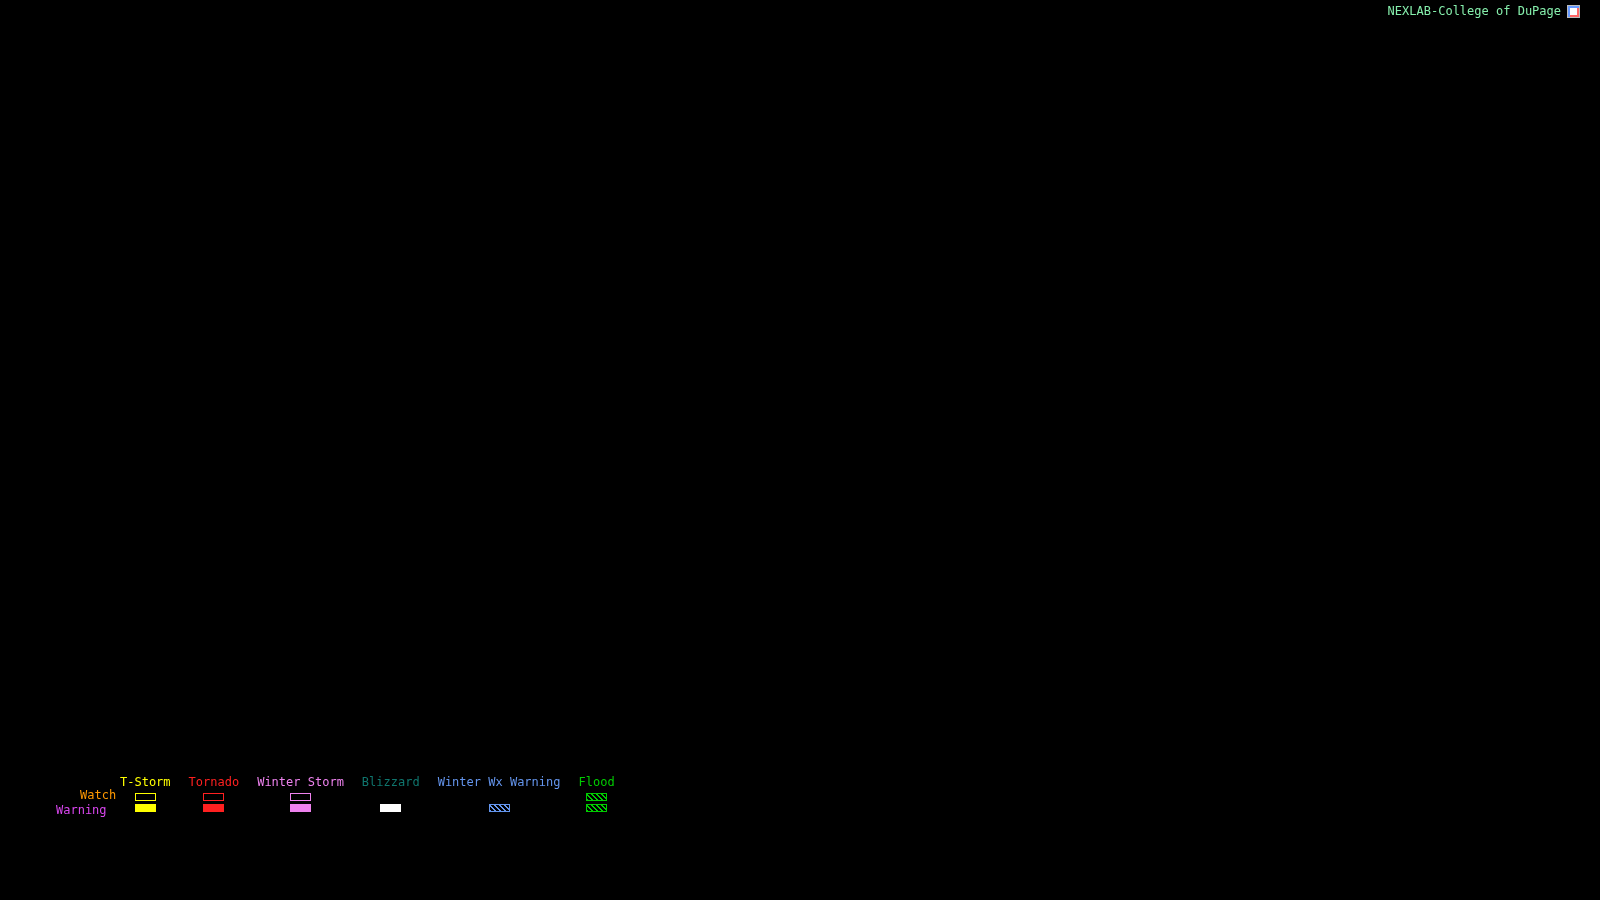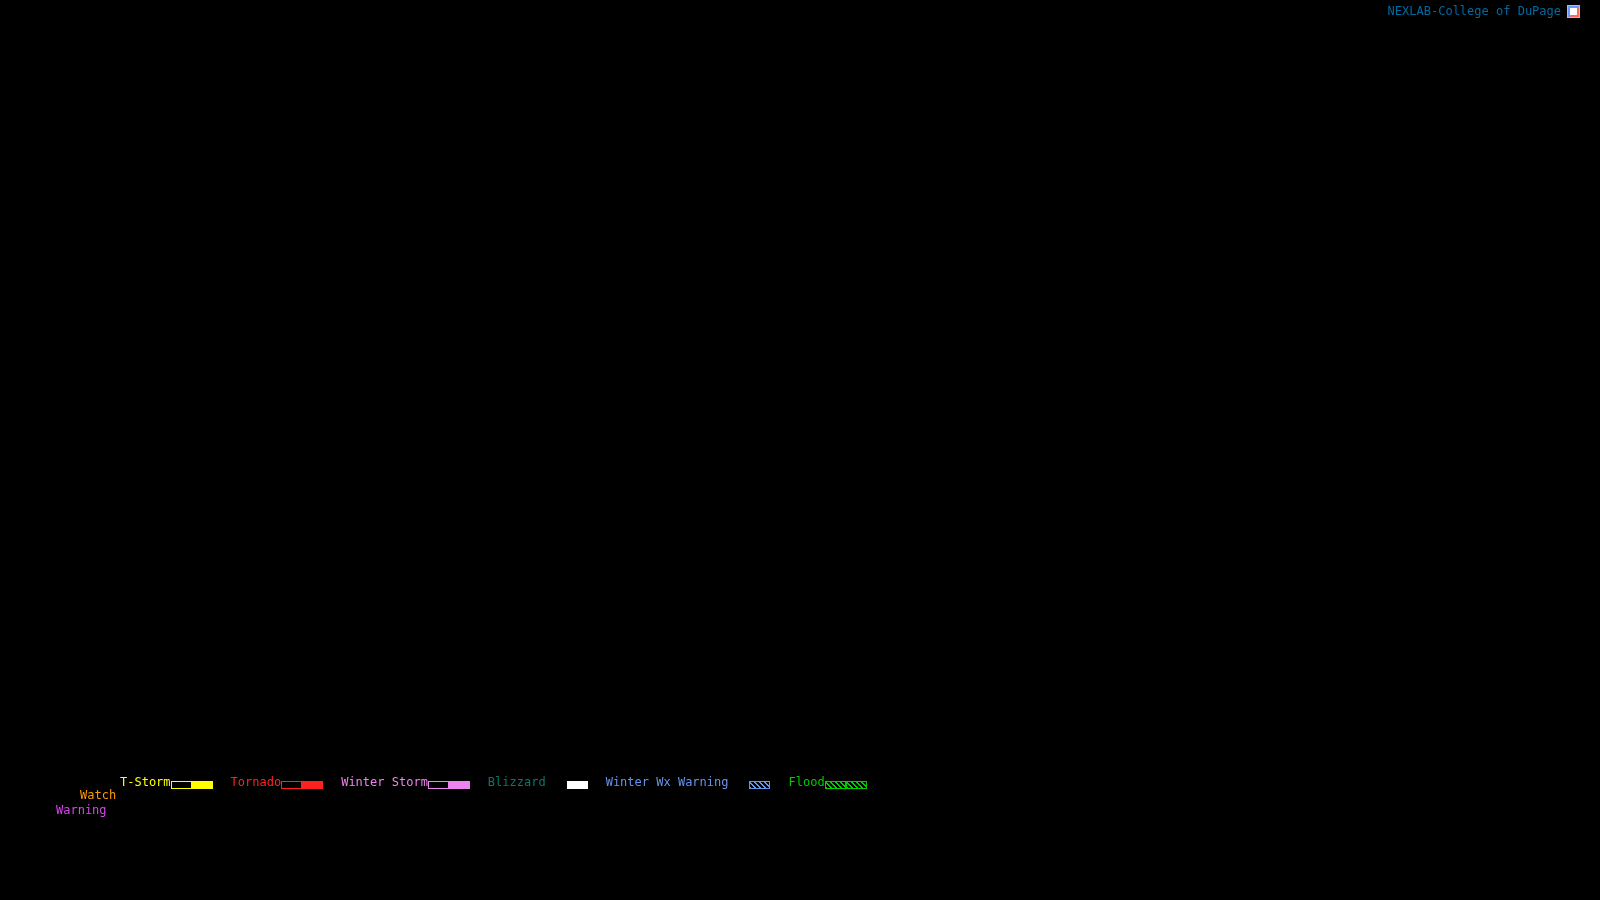--- a/index.html
+++ b/index.html
@@ -74,21 +74,21 @@
   .columns {
     position: absolute;
     left: 64px;
     top: 0;
     display: flex;
     align-items: flex-start;
     gap: 18px;
   }
   .legend-col {
     display: flex;
-    flex-direction: row;
+    flex-direction: column;
     align-items: center;
   }
   .col-header {
     height: 14px;
     line-height: 13px;
   }
   .swatch {
     width: 21px;
     height: 8px;
     margin-top: 3px;
@@ -114,21 +114,21 @@
   .swatch.none {
     visibility: hidden;
   }
 </style>
 </head>
 <body>
 
 <div class="screen">
 
 
-  <div class="brand" style="color: #0369a1;">
+  <div class="brand" style="color: #86efac;">
     <span>NEXLAB-College of DuPage</span>
     <span class="brand-icon"></span>
   </div>
 
   <div class="legend">
     <div class="row-labels">
       <span class="row-label-watch" style="color: rgb(255, 153, 0);">Watch</span>
       <span class="row-label-warning" style="color: #d946ef;">Warning</span>
     </div>
     <div class="columns" id="legend-columns">

